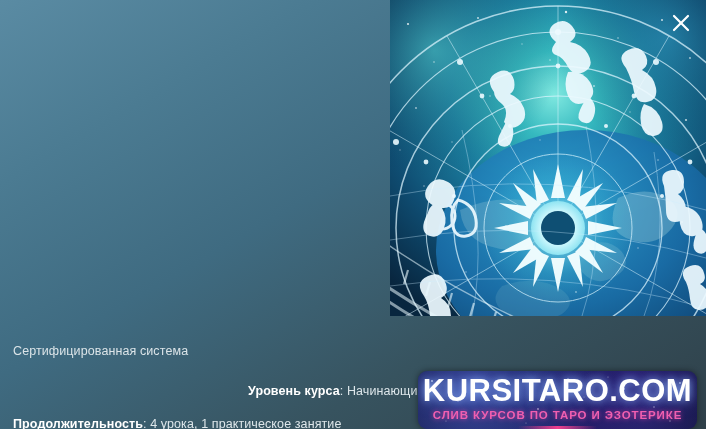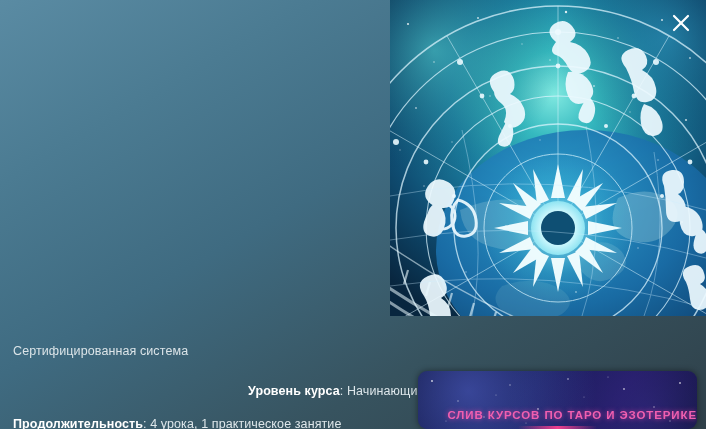--- a/index.html
+++ b/index.html
@@ -146,21 +146,21 @@
     font-weight: bold;
     letter-spacing: 0.5px;
     color: #ffffff;
     text-shadow: 0 0 8px rgba(150,190,255,0.85), 0 0 16px rgba(90,130,255,0.5);
   }
   .wm-sub {
     position: absolute;
     left: 0;
     right: 0;
     top: 38px;
-    text-align: right;
+    text-align: center;
     font-size: 11.5px;
     font-weight: bold;
     letter-spacing: 0.9px;
     color: #f05fb0;
     text-shadow: 0 0 5px rgba(240,70,170,0.8);
   }
   .wm-underline {
     position: absolute;
     left: 36%;
     right: 36%;
@@ -403,17 +403,18 @@
         <circle cx="236" cy="36" r="0.8" opacity="0.55"></circle>
           <circle cx="262" cy="12" r="0.9" opacity="0.7"></circle>
         <circle cx="28" cy="50" r="0.6" opacity="0.45"></circle>
           <circle cx="108" cy="52" r="0.6" opacity="0.45"></circle>
         <circle cx="190" cy="6" r="0.6" opacity="0.5"></circle>
           <circle cx="252" cy="50" r="0.7" opacity="0.5"></circle>
         <circle cx="78" cy="24" r="0.6" opacity="0.5"></circle>
           <circle cx="166" cy="26" r="0.6" opacity="0.45"></circle>
       </g>
     </svg>
+    <div class="wm-title">KURSITARO.COM</div>
     <div class="wm-sub">СЛИВ КУРСОВ ПО ТАРО И ЭЗОТЕРИКЕ</div>
     <div class="wm-underline"></div>
   </div>
 
 </div>
 
 </body></html>

